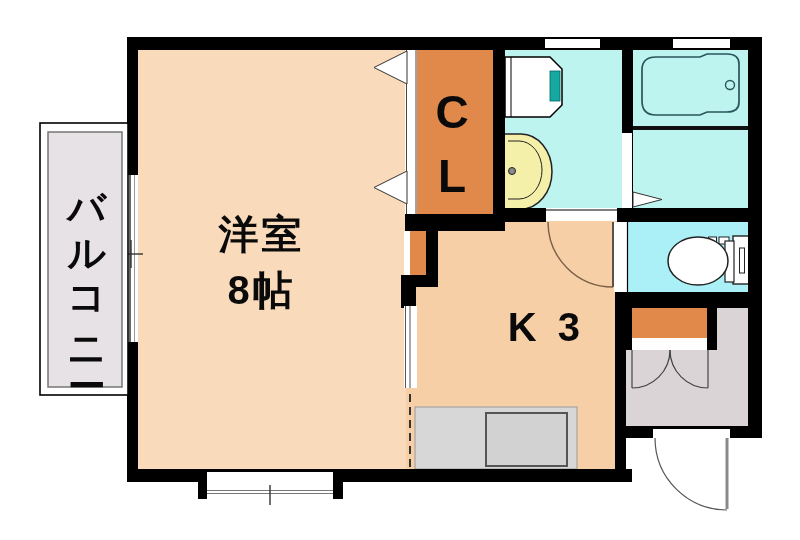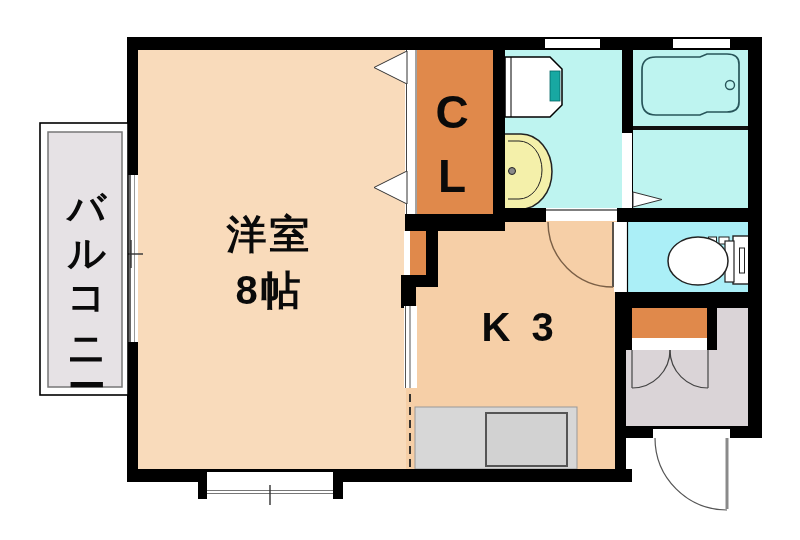--- a/index.html
+++ b/index.html
@@ -4,25 +4,25 @@
 <style>
   html,body{margin:0;padding:0;background:#fff;}
   body{width:800px;height:540px;position:relative;overflow:hidden;
        font-family:"Liberation Sans","DejaVu Sans",sans-serif;}
   #plan-svg{position:absolute;left:0;top:0;width:800px;height:540px;}
   .room-label{position:absolute;color:#0a0a0a;font-weight:bold;
               text-align:center;white-space:pre-line;pointer-events:none;}
   #balcony-label{left:64px;top:138px;height:260px;
                  writing-mode:vertical-rl;text-orientation:mixed;
                  font-size:38px;line-height:1.15;letter-spacing:7px;}
-  #west-room-label{left:152px;top:206px;width:235px;
+  #west-room-label{left:144px;top:206px;width:235px;
                    font-size:40px;line-height:56px;letter-spacing:3px;text-align:center;}
   #cl-label{left:418px;top:80px;width:68px;font-size:46px;line-height:64px;}
   #k3-label{left:455px;top:303px;width:130px;font-size:40px;
-            line-height:48px;letter-spacing:5px;}
+            line-height:48px;letter-spacing:5px;text-align:right;}
 </style>
 </head>
 <body>
 
 <svg id="plan-svg" viewBox="0 0 800 540" xmlns="http://www.w3.org/2000/svg">
 
   <g>
     <rect x="138" y="50" width="268" height="420" fill="#F9DBBB"></rect>
     <rect x="417" y="50" width="76" height="164" fill="#E0894B"></rect>
     <rect x="505" y="50" width="117" height="158" fill="#BEF4F0"></rect>

